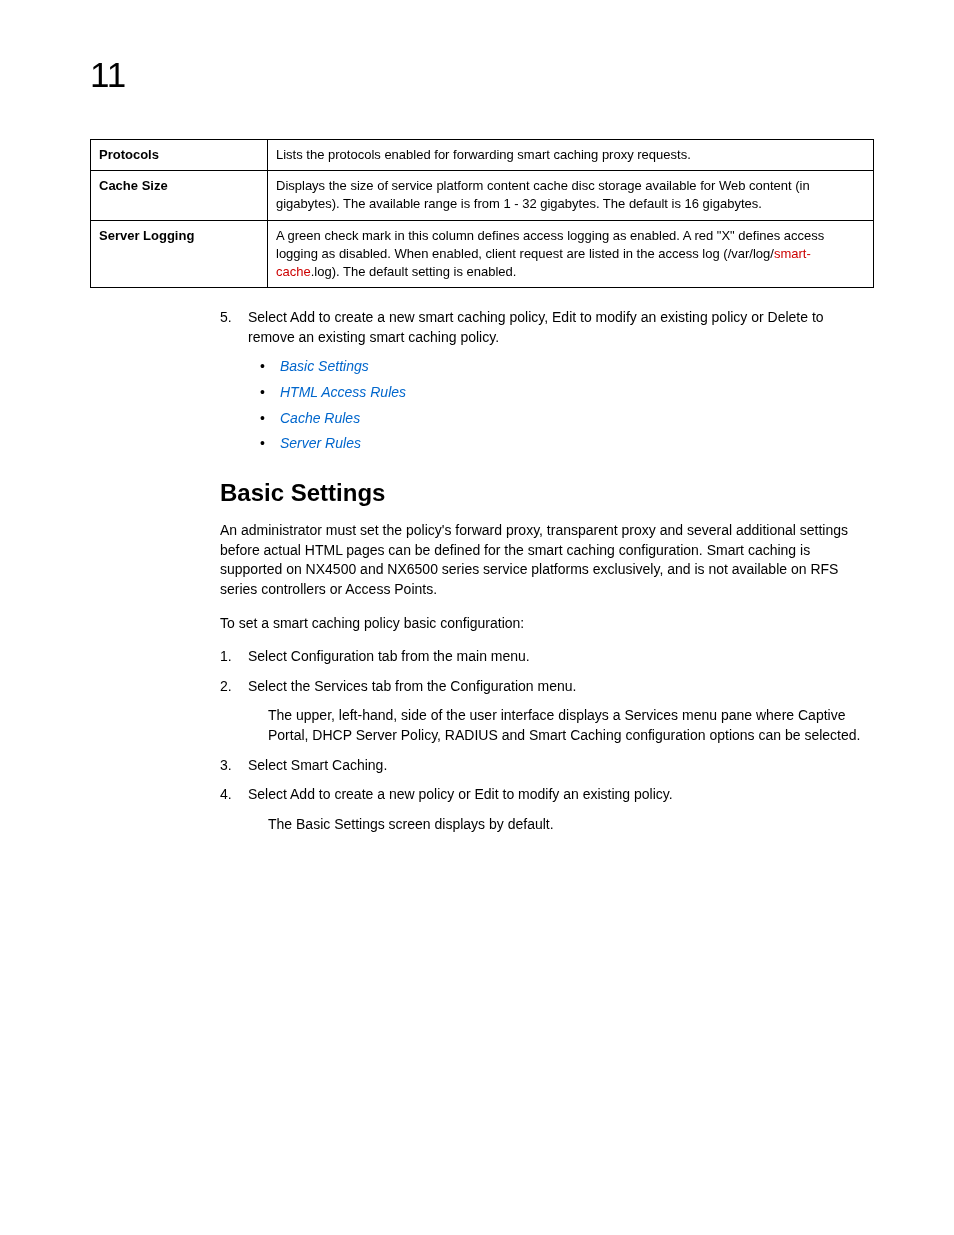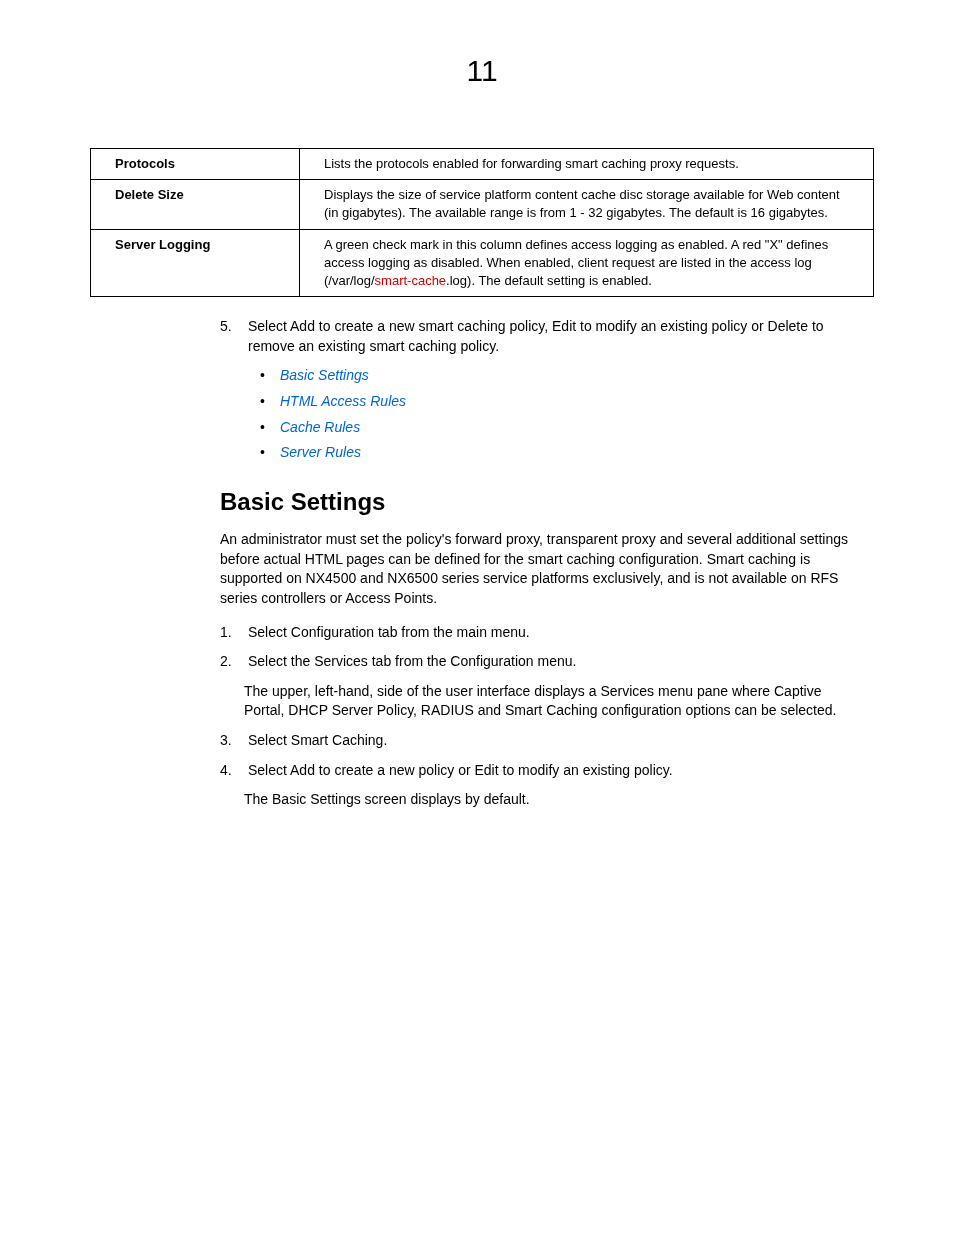--- a/index.html
+++ b/index.html
@@ -5,34 +5,34 @@
   body {
     font-family: Arial, Helvetica, sans-serif;
     font-size: 14px;
     color: #000;
     background: #fff;
     margin: 0;
     padding: 50px 80px 60px 90px;
     line-height: 1.4;
   }
   .page-number {
-    text-align: center;
-    font-size: 30px;
+    text-align: left;
+    font-size: 35px;
     font-weight: 400;
-    margin-bottom: 56px;
+    margin-bottom: 40px;
   }
   table.def {
     border-collapse: collapse;
     width: 100%;
     margin-bottom: 20px;
     font-size: 13px;
   }
   table.def td {
     border: 1px solid #000;
-    padding: 6px 24px;
+    padding: 6px 8px;
     vertical-align: top;
   }
   table.def td.label {
     width: 160px;
     font-weight: bold;
   }
   .content {
     margin-left: 130px;
     margin-right: 10px;
   }
@@ -41,21 +41,21 @@
     margin-bottom: 10px;
   }
   .ol-item .num {
     width: 28px;
     flex-shrink: 0;
   }
   .ol-item .txt {
     flex: 1;
   }
   .indent {
-    margin-left: 24px;
+    margin-left: 48px;
     margin-bottom: 10px;
   }
   p {
     margin: 0 0 14px 0;
   }
   .bullets {
     margin-left: 40px;
     margin-bottom: 16px;
   }
   .bullets .bl {
@@ -83,21 +83,21 @@
 
 <div class="page-number">11</div>
 
 <table class="def">
   <tbody id="table-body">
       <tr>
         <td class="label">Protocols</td>
         <td>Lists the protocols enabled for forwarding smart caching proxy requests.</td>
       </tr>
       <tr>
-        <td class="label">Delete Size</td>
+        <td class="label">Cache Size</td>
         <td>Displays the size of service platform content cache disc storage available for Web content (in gigabytes). The available range is from 1 - 32 gigabytes. The default is 16 gigabytes.</td>
       </tr>
       <tr>
         <td class="label">Server Logging</td>
         <td>A green check mark in this column defines access logging as enabled. A red "X" defines access logging as disabled. When enabled, client request are listed in the access log (/var/log/<span class="red">smart-cache</span>.log). The default setting is enabled.</td>
       </tr>
     </tbody>
 </table>
 
 <div class="content">
@@ -124,20 +124,21 @@
       <div class="bl">
         <div class="dot">•</div>
         <span class="link">Server Rules</span>
       </div>
     </div>
 
   <h2 class="section">Basic Settings</h2>
 
   <p>An administrator must set the policy's forward proxy, transparent proxy and several additional settings before actual HTML pages can be defined for the smart caching configuration. Smart caching is supported on NX4500 and NX6500 series service platforms exclusively, and is not available on RFS series controllers or Access Points.</p>
 
+  <p>To set a smart caching policy basic configuration:</p>
 
   <div class="ol-item">
     <div class="num">1.</div>
     <div class="txt">Select <span class="bold">Configuration</span> tab from the main menu.</div>
   </div>
 
   <div class="ol-item">
     <div class="num">2.</div>
     <div class="txt">Select the <span class="bold">Services</span> tab from the <span class="bold">Configuration</span> menu.</div>
   </div>

